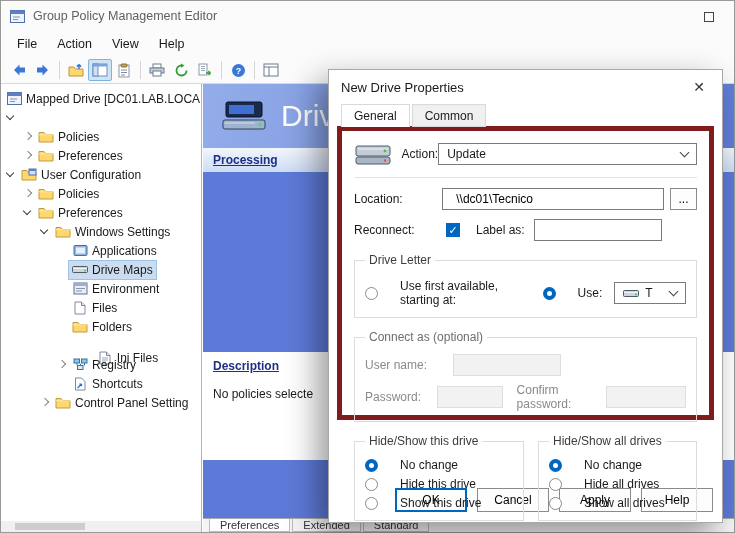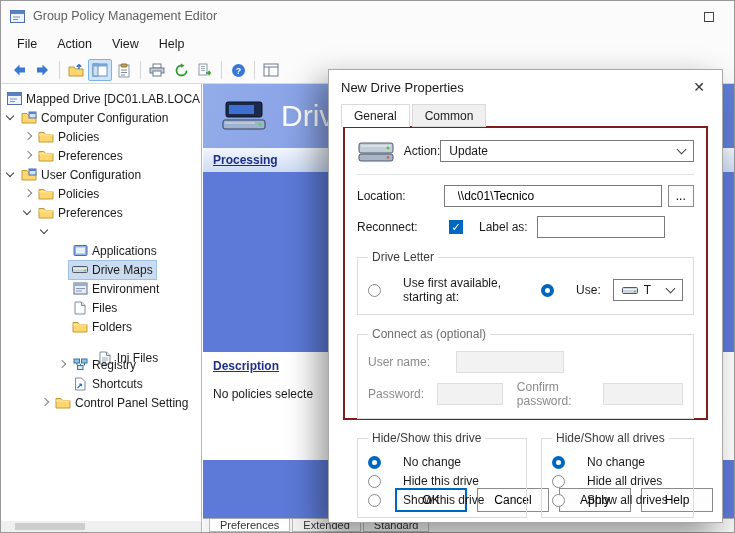--- a/index.html
+++ b/index.html
@@ -57,21 +57,21 @@
 
   
   .dialog { position: absolute; left: 327px; top: 68px; width: 395px; height: 454px; background: #fff;
     border: 1px solid #a8a8a8; box-shadow: -10px 12px 30px rgba(0,0,0,.4); z-index: 10; }
   .dlg-titlebar { height: 34px; display: flex; align-items: center; padding: 0 12px; }
   .dlg-title { font-size: 13px; }
   .dlg-close { margin-left: auto; font-size: 14px; color: #333; width: 22px; text-align: center; }
   .dlg-tabs { display: flex; padding-left: 12px; position: relative; z-index: 2; }
   .dlg-tab { padding: 4px 12px 3px; font-size: 12px; border: 1px solid #d9d9d9; background: #f0f0f0; margin-right: 2px; margin-bottom: -1px; }
   .dlg-tab.active { background: #fff; border-bottom-color: #fff; }
-  .dlg-panel { margin: 0 14px; border: 2px solid #7f1d1d; background: #fff; height: 294px; padding: 10px 12px; position: relative; z-index: 1; }
+  .dlg-panel { margin: 0 8px; border: 5px solid #7f1d1d; background: #fff; height: 294px; padding: 10px 12px; position: relative; z-index: 1; }
 
   .frow { display: flex; align-items: center; }
   .lbl { font-size: 12px; }
   .lbl-gray { font-size: 12px; color: #8a8a8a; }
   .hr { border-top: 1px solid #e3e3e3; margin: 10px 0; }
 
   .combo { display: flex; align-items: center; border: 1px solid #7a7a7a; background: #fff; height: 22px; padding: 0 8px; gap: 6px; }
   .chev { width: 7px; height: 7px; border-right: 1.5px solid #444; border-bottom: 1.5px solid #444; transform: rotate(45deg); margin-left: auto; margin-bottom: 3px; flex: none; }
   .txt { height: 22px; border: 1px solid #7a7a7a; font-family: "Liberation Sans", sans-serif; font-size: 12px; padding: 0 13px; background: #fff; }
   .txt:disabled, .txt.disabled { background: #f2f2f2; border-color: #dedede; }
@@ -195,94 +195,93 @@
               <rect x="0.5" y="0.5" width="14" height="12" fill="#eef3fa" stroke="#4f6fae"></rect>
               <rect x="0.5" y="0.5" width="14" height="3.5" fill="#5b81c2"></rect>
               <path d="M3 7h7M3 9.5h5" stroke="#7f93b5"></path>
             </svg>
           </span>
           <span class="tree-label">Mapped Drive [DC01.LAB.LOCA</span>
         </span>
       </div>
       <div class="tree-row" style="padding-left: 2px;">
         <span class="expander expanded"></span>
+      </div>
+      <div class="tree-row" style="padding-left: 19px;">
+        <span class="expander collapsed"></span>
+        <span class="row-core">
+          <span class="tree-icon">
+            <svg width="16" height="13" viewBox="0 0 16 13">
+              <path d="M1 2.5h5l1.5 2H15V12H1z" fill="#ffd76e" stroke="#bf9c38"></path>
+              <path d="M1 4.8h14" stroke="#ffe9a8"></path>
+            </svg>
+          </span>
+          <span class="tree-label">Policies</span>
+        </span>
+      </div>
+      <div class="tree-row" style="padding-left: 19px;">
+        <span class="expander collapsed"></span>
+        <span class="row-core">
+          <span class="tree-icon">
+            <svg width="16" height="13" viewBox="0 0 16 13">
+              <path d="M1 2.5h5l1.5 2H15V12H1z" fill="#ffd76e" stroke="#bf9c38"></path>
+              <path d="M1 4.8h14" stroke="#ffe9a8"></path>
+            </svg>
+          </span>
+          <span class="tree-label">Preferences</span>
+        </span>
+      </div>
+      <div class="tree-row" style="padding-left: 2px;">
+        <span class="expander expanded"></span>
         <span class="row-core">
           <span class="tree-icon">
             <svg width="16" height="13" viewBox="0 0 16 13">
               <path d="M1 2.5h5l1.5 2H15V12H1z" fill="#ffd76e" stroke="#bf9c38"></path>
               <rect x="8" y="1" width="7" height="6" fill="#cfe3f7" stroke="#4f6fae"></rect>
               <rect x="8" y="1" width="7" height="2" fill="#5b81c2"></rect>
             </svg>
           </span>
-          <span class="tree-label">Computer Configuration</span>
+          <span class="tree-label">User Configuration</span>
         </span>
       </div>
       <div class="tree-row" style="padding-left: 19px;">
         <span class="expander collapsed"></span>
         <span class="row-core">
           <span class="tree-icon">
             <svg width="16" height="13" viewBox="0 0 16 13">
               <path d="M1 2.5h5l1.5 2H15V12H1z" fill="#ffd76e" stroke="#bf9c38"></path>
               <path d="M1 4.8h14" stroke="#ffe9a8"></path>
             </svg>
           </span>
           <span class="tree-label">Policies</span>
         </span>
       </div>
       <div class="tree-row" style="padding-left: 19px;">
-        <span class="expander collapsed"></span>
-        <span class="row-core">
-          <span class="tree-icon">
-            <svg width="16" height="13" viewBox="0 0 16 13">
-              <path d="M1 2.5h5l1.5 2H15V12H1z" fill="#ffd76e" stroke="#bf9c38"></path>
-              <path d="M1 4.8h14" stroke="#ffe9a8"></path>
-            </svg>
-          </span>
-          <span class="tree-label">Preferences</span>
-        </span>
-      </div>
-      <div class="tree-row" style="padding-left: 2px;">
-        <span class="expander expanded"></span>
-        <span class="row-core">
-          <span class="tree-icon">
-            <svg width="16" height="13" viewBox="0 0 16 13">
-              <path d="M1 2.5h5l1.5 2H15V12H1z" fill="#ffd76e" stroke="#bf9c38"></path>
-              <rect x="8" y="1" width="7" height="6" fill="#cfe3f7" stroke="#4f6fae"></rect>
-              <rect x="8" y="1" width="7" height="2" fill="#5b81c2"></rect>
-            </svg>
-          </span>
-          <span class="tree-label">User Configuration</span>
-        </span>
-      </div>
-      <div class="tree-row" style="padding-left: 19px;">
-        <span class="expander collapsed"></span>
-        <span class="row-core">
-          <span class="tree-icon">
-            <svg width="16" height="13" viewBox="0 0 16 13">
-              <path d="M1 2.5h5l1.5 2H15V12H1z" fill="#ffd76e" stroke="#bf9c38"></path>
-              <path d="M1 4.8h14" stroke="#ffe9a8"></path>
-            </svg>
-          </span>
-          <span class="tree-label">Policies</span>
-        </span>
-      </div>
-      <div class="tree-row" style="padding-left: 19px;">
         <span class="expander expanded"></span>
         <span class="row-core">
           <span class="tree-icon">
             <svg width="16" height="13" viewBox="0 0 16 13">
               <path d="M1 2.5h5l1.5 2H15V12H1z" fill="#ffd76e" stroke="#bf9c38"></path>
               <path d="M1 4.8h14" stroke="#ffe9a8"></path>
             </svg>
           </span>
           <span class="tree-label">Preferences</span>
         </span>
       </div>
       <div class="tree-row" style="padding-left: 36px;">
         <span class="expander expanded"></span>
+        <span class="row-core">
+          <span class="tree-icon">
+            <svg width="16" height="13" viewBox="0 0 16 13">
+              <path d="M1 2.5h5l1.5 2H15V12H1z" fill="#ffd76e" stroke="#bf9c38"></path>
+              <path d="M1 4.8h14" stroke="#ffe9a8"></path>
+            </svg>
+          </span>
+          <span class="tree-label">Windows Settings</span>
+        </span>
       </div>
       <div class="tree-row" style="padding-left: 53px;">
         <span class="expander"></span>
         <span class="row-core">
           <span class="tree-icon">
             <svg width="15" height="13" viewBox="0 0 15 13">
               <rect x="1" y="1.5" width="13" height="10" rx="1" fill="#8fb3e4" stroke="#3f6fb5"></rect>
               <rect x="3" y="3.5" width="9" height="6" fill="#e8f1fb"></rect>
             </svg>
           </span>

